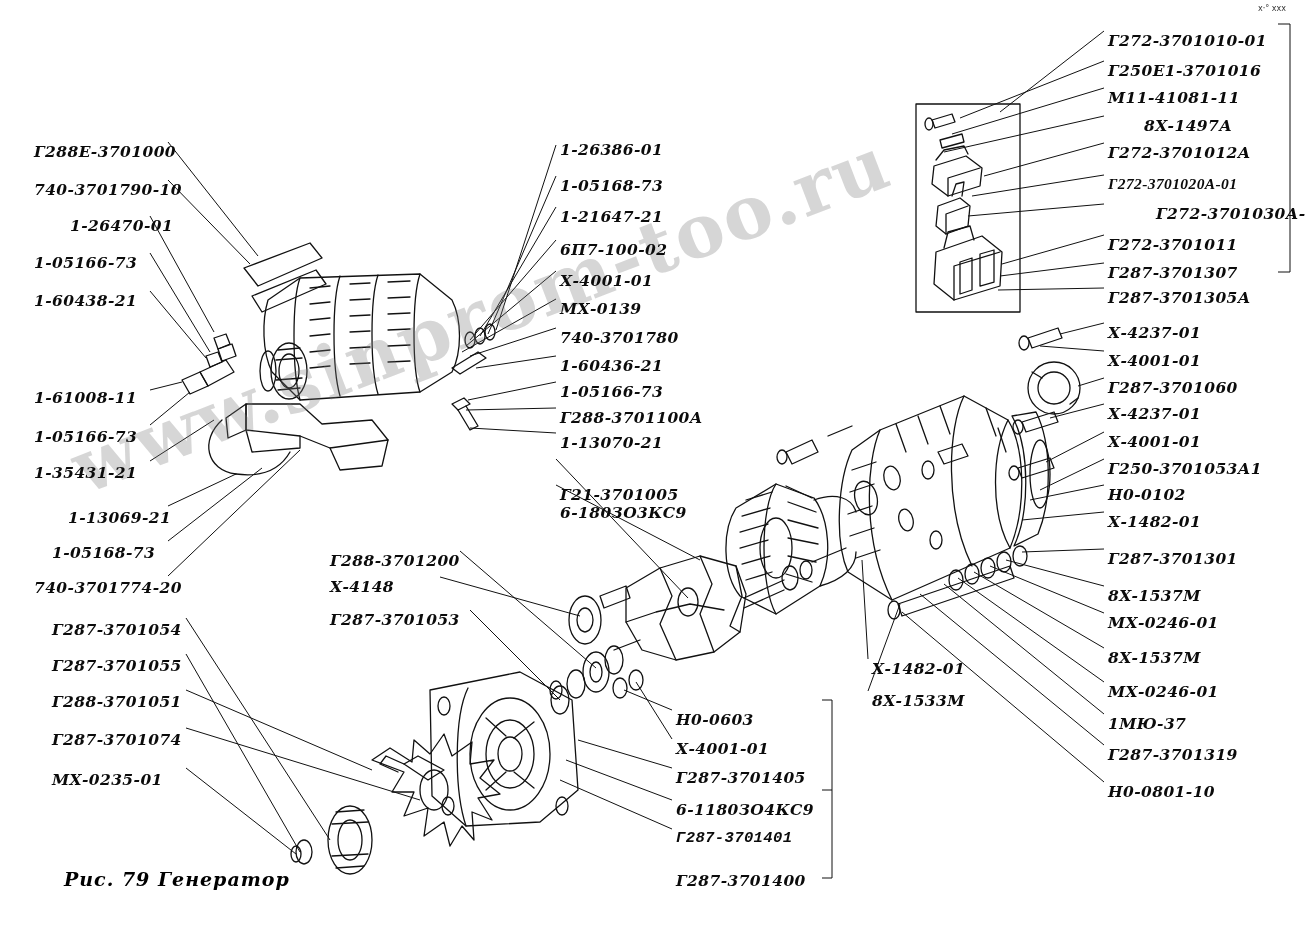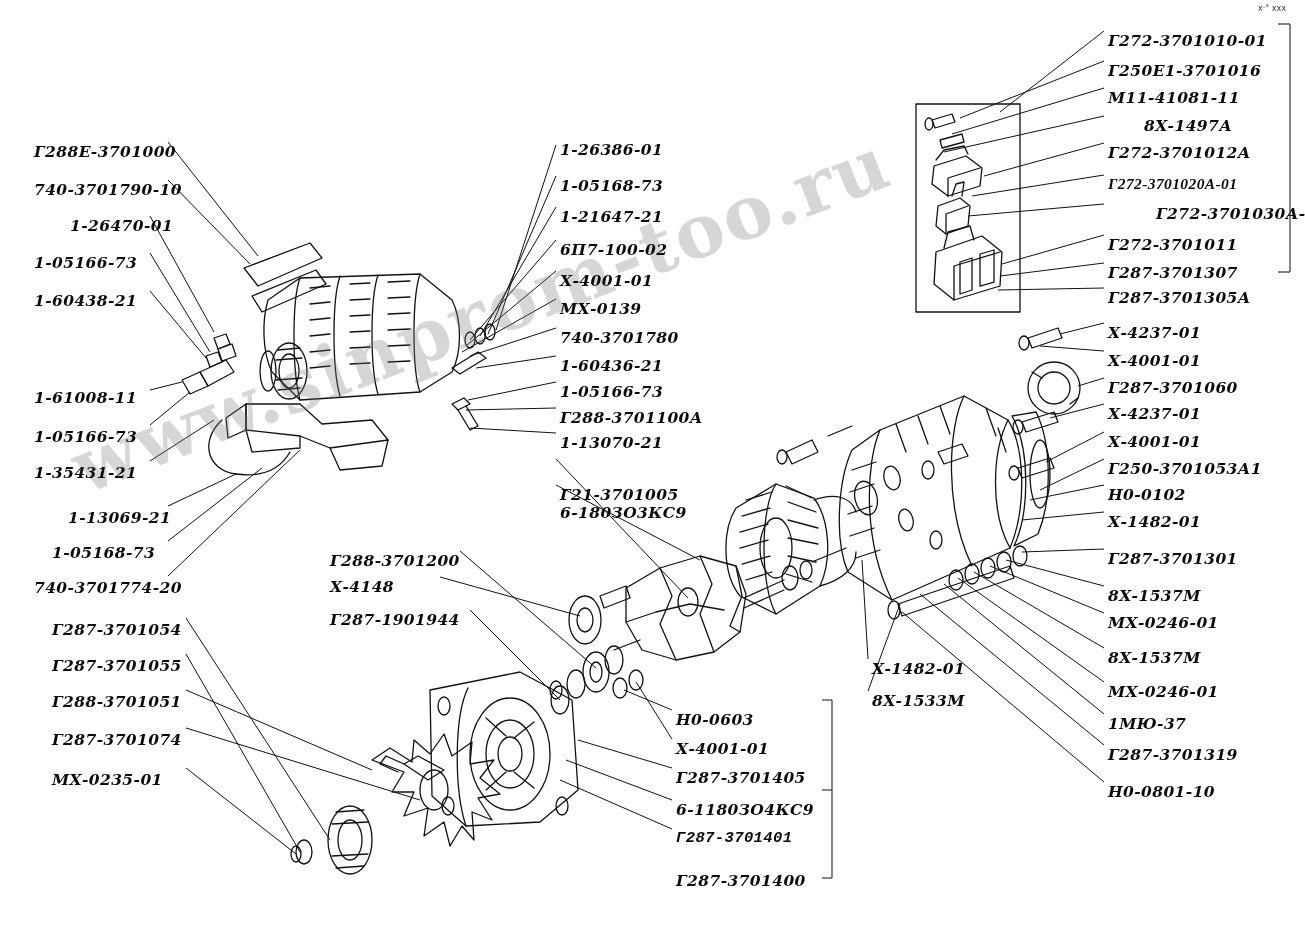--- a/index.html
+++ b/index.html
@@ -372,21 +372,21 @@
     <div class="lbl" style="left:560px; top:299px;">МХ-0139</div>
     <div class="lbl" style="left:560px; top:328px;">740-3701780</div>
     <div class="lbl" style="left:560px; top:356px;">1-60436-21</div>
     <div class="lbl" style="left:560px; top:382px;">1-05166-73</div>
     <div class="lbl" style="left:560px; top:408px;">Г288-3701100А</div>
     <div class="lbl" style="left:560px; top:433px;">1-13070-21</div>
     <div class="lbl" style="left:560px; top:459px;margin-top:44px;">6-180ЗО3КС9</div>
     <div class="lbl" style="left:560px; top:485px;">Г21-3701005</div>
     <div class="lbl" style="left:330px; top:551px;">Г288-3701200</div>
     <div class="lbl" style="left:330px; top:577px;">Х-4148</div>
-    <div class="lbl" style="left:330px; top:610px;">Г287-1901944</div>
+    <div class="lbl" style="left:330px; top:610px;">Г287-3701053</div>
 
     <div class="lbl" style="left:676px; top:710px;">Н0-0603</div>
     <div class="lbl" style="left:676px; top:739px;">Х-4001-01</div>
     <div class="lbl" style="left:676px; top:768px;">Г287-3701405</div>
     <div class="lbl" style="left:676px; top:800px;">6-1180ЗО4КС9</div>
     <div class="lbl" style="left:676px; top:829px;font-family:Liberation Mono, monospace;">Г287-3701401</div>
     <div class="lbl" style="left:676px; top:871px;">Г287-3701400</div>
 
     <div class="lbl" style="left:872px; top:659px;">Х-1482-01</div>
     <div class="lbl" style="left:872px; top:691px;">8Х-1533М</div>
@@ -412,16 +412,17 @@
     <div class="lbl" style="left:1108px; top:549px;">Г287-3701301</div>
     <div class="lbl" style="left:1108px; top:586px;">8Х-1537М</div>
     <div class="lbl" style="left:1108px; top:613px;">МХ-0246-01</div>
     <div class="lbl" style="left:1108px; top:648px;">8Х-1537М</div>
     <div class="lbl" style="left:1108px; top:682px;">МХ-0246-01</div>
     <div class="lbl" style="left:1108px; top:714px;">1МЮ-37</div>
     <div class="lbl" style="left:1108px; top:745px;">Г287-3701319</div>
     <div class="lbl" style="left:1108px; top:782px;">Н0-0801-10</div>
   </div>
 
+  <div class="figtitle" style="left:64px; top:868px;">Рис. 79 Генератор</div>
 
   <div class="corner" style="left:1258px; top:4px;">x·° ххх</div>
 
 </div>
 
 </body></html>

